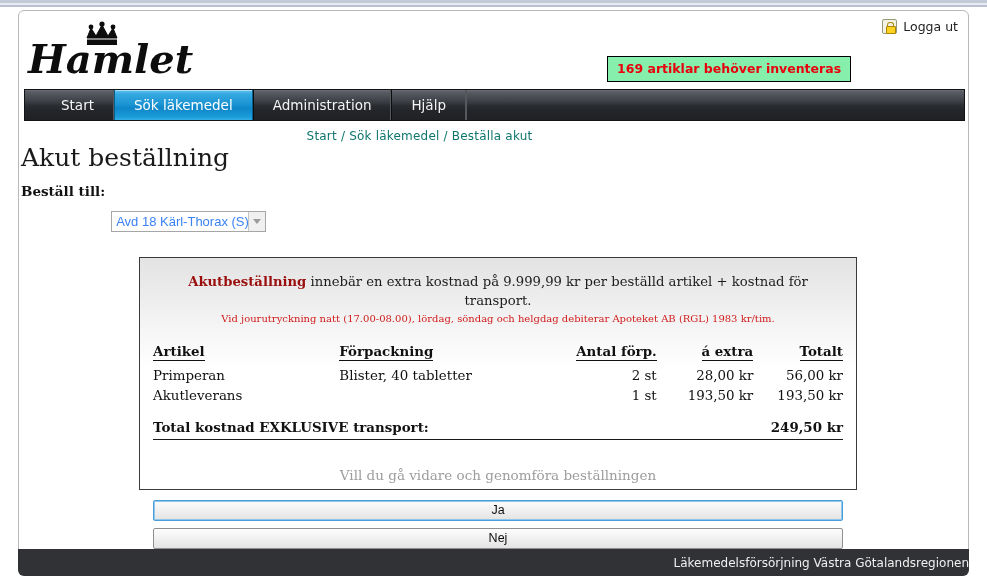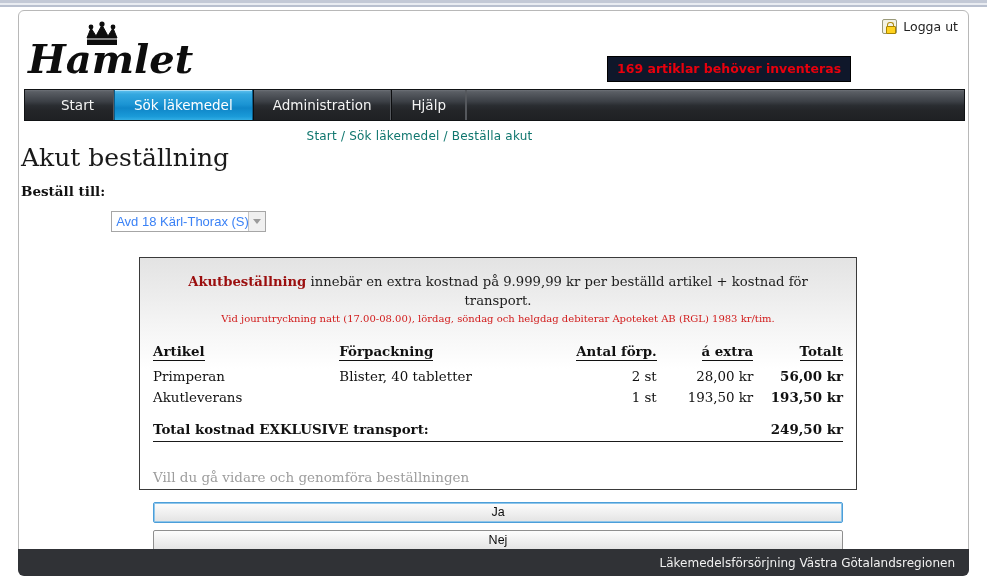--- a/index.html
+++ b/index.html
@@ -74,21 +74,21 @@
     position: absolute; left: 2.5px; top: 5.5px;
     width: 8px; height: 6px;
     background: #ffd21f;
     border: 1px solid #a88400;
     border-radius: 1px;
   }
   .logout-label { line-height: 15px; }
 
   .inventory-badge {
     position: absolute; left: 588px; top: 45px;
-    background: #0f172a;
+    background: #86efac;
     border: 1px solid #000000;
     color: #e8000d;
     font-weight: bold;
     font-size: 12.5px;
     padding: 4px 9px 5px 9px;
     white-space: nowrap;
     cursor: pointer;
   }
 
   
@@ -228,30 +228,30 @@
   table.order-table th span {
     border-bottom: 1.5px solid #111;
     padding-bottom: 1px;
     display: inline-block;
   }
   table.order-table th.num, table.order-table td.num { text-align: right; }
   table.order-table td {
     padding-top: 5px;
     white-space: nowrap;
   }
-  table.order-table td.bold { font-weight: bold; }
+  table.order-table td.bold { font-weight: normal; }
   tr.total-row td {
     font-weight: bold;
     padding-top: 16px;
     padding-bottom: 4px;
     border-bottom: 1.6px solid #1a1a1a;
   }
 
   .confirm-question {
-    text-align: left;
+    text-align: center;
     margin-top: 27px;
     font-size: 13.5px;
     color: #9d9d9d;
     font-family: "DejaVu Serif", serif;
   }
 
   .confirm-buttons {
     display: flex; justify-content: center; gap: 7px;
     margin-top: 17px;
     flex-direction: column;
@@ -273,21 +273,21 @@
     box-shadow: 0 0 0 1px #8fc6ea inset;
   }
 
   
   .footer {
     position: absolute; left: 18px; top: 549px;
     width: 951px; height: 27px;
     background: #303236;
     border-radius: 0 0 6px 6px;
     display: flex; align-items: center; justify-content: flex-end;
-    padding-right: 14px;
+    padding-right: 0;
     color: #f0f0f0;
     font-size: 12px;
   }
 </style>
 </head>
 <body>
 
 <div class="page-top-rule-1"></div>
 <div class="page-top-rule-2"></div>
 <div class="page-top-rule-3"></div>

